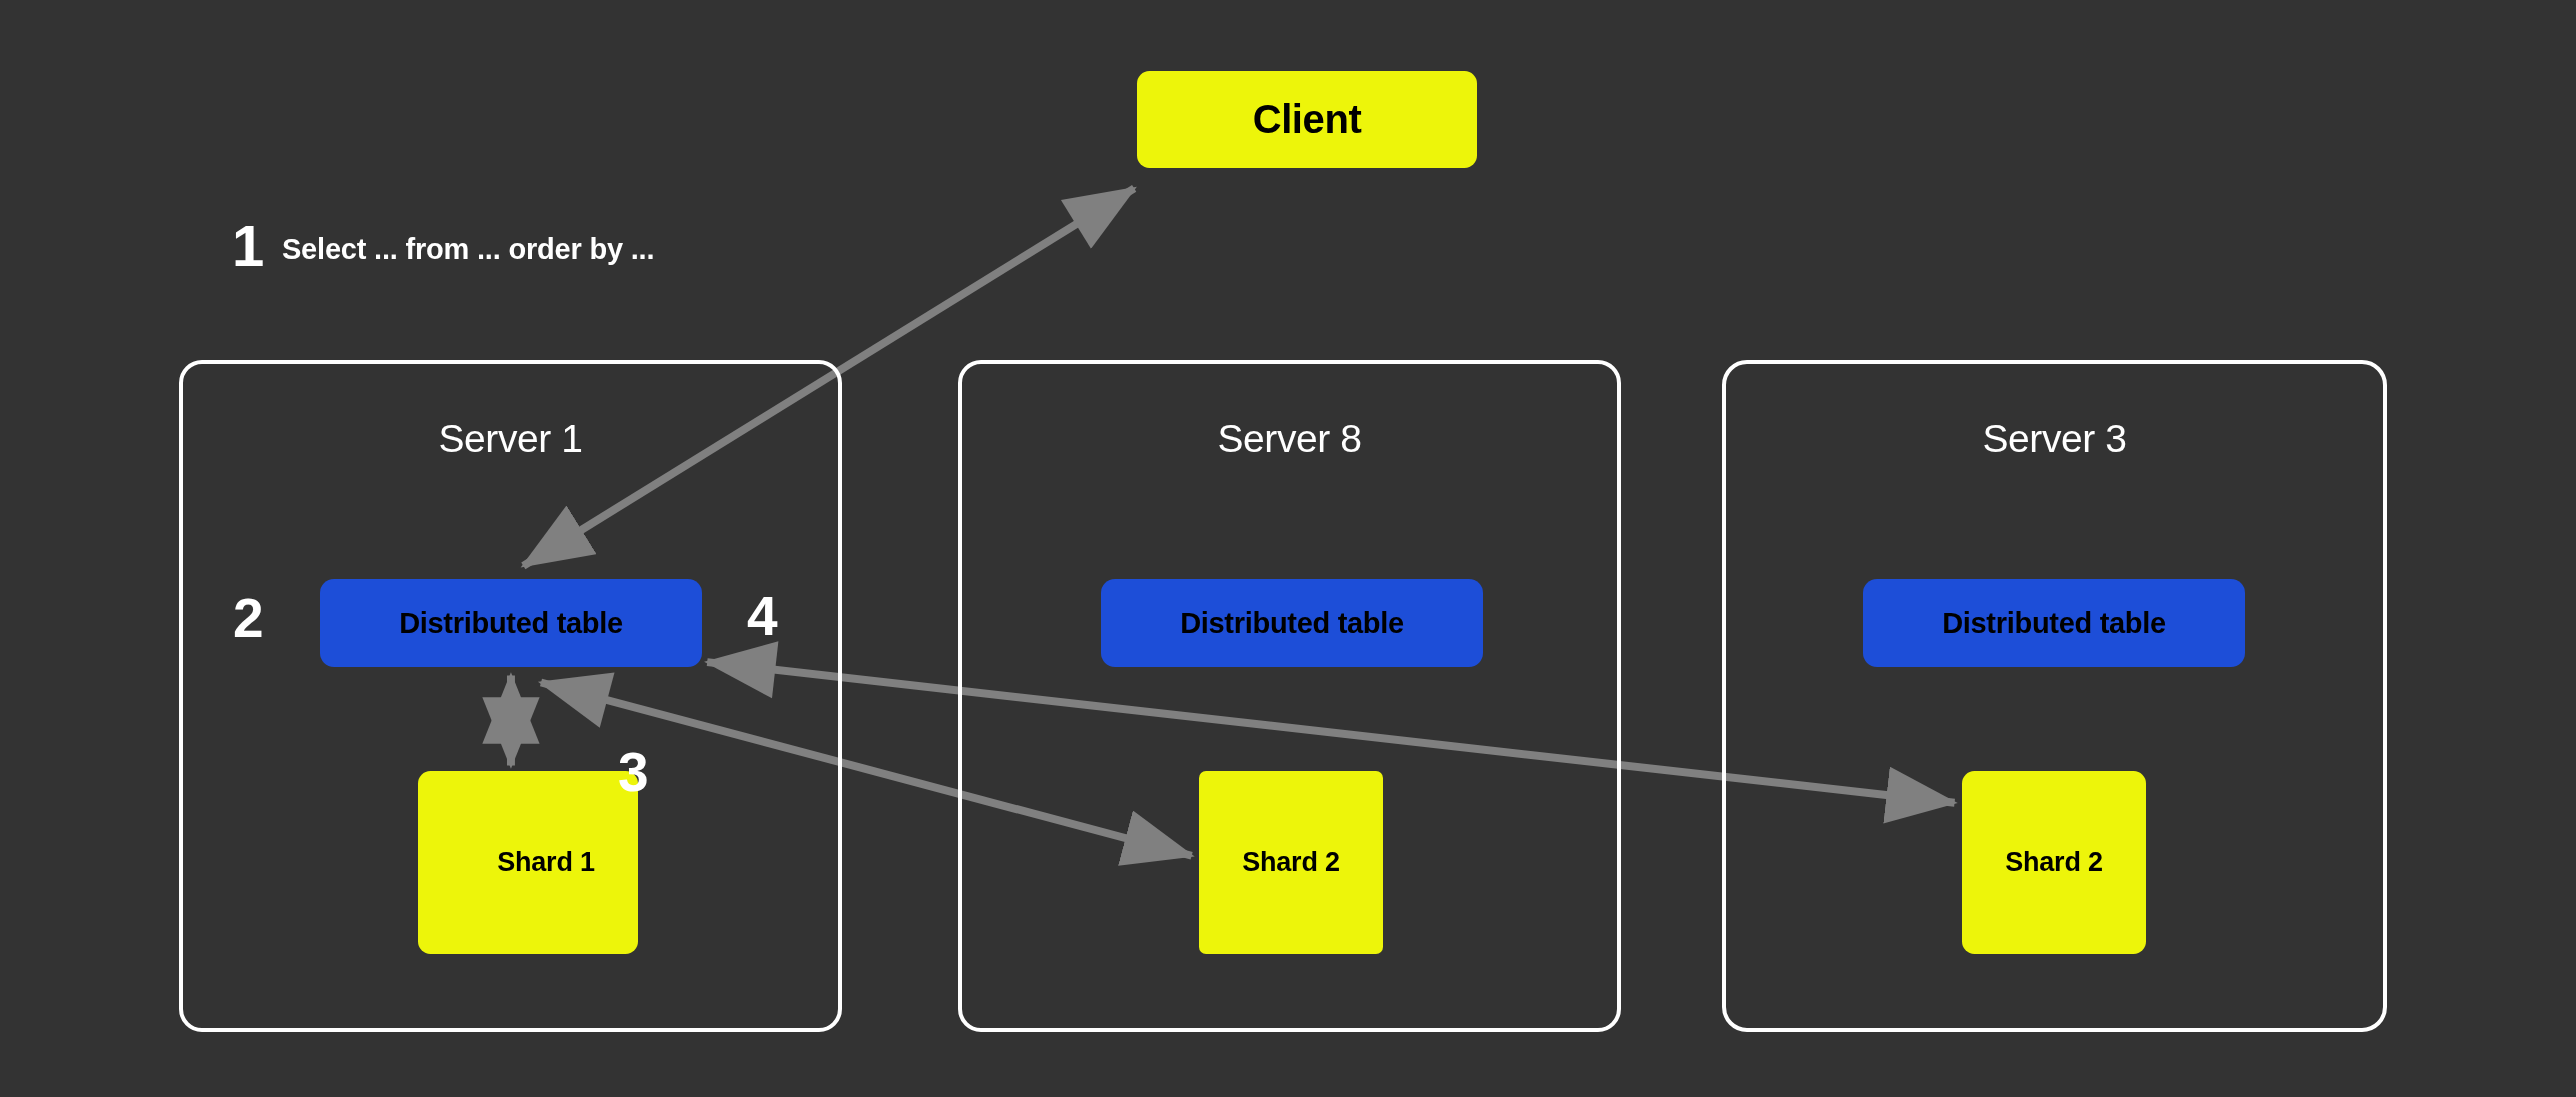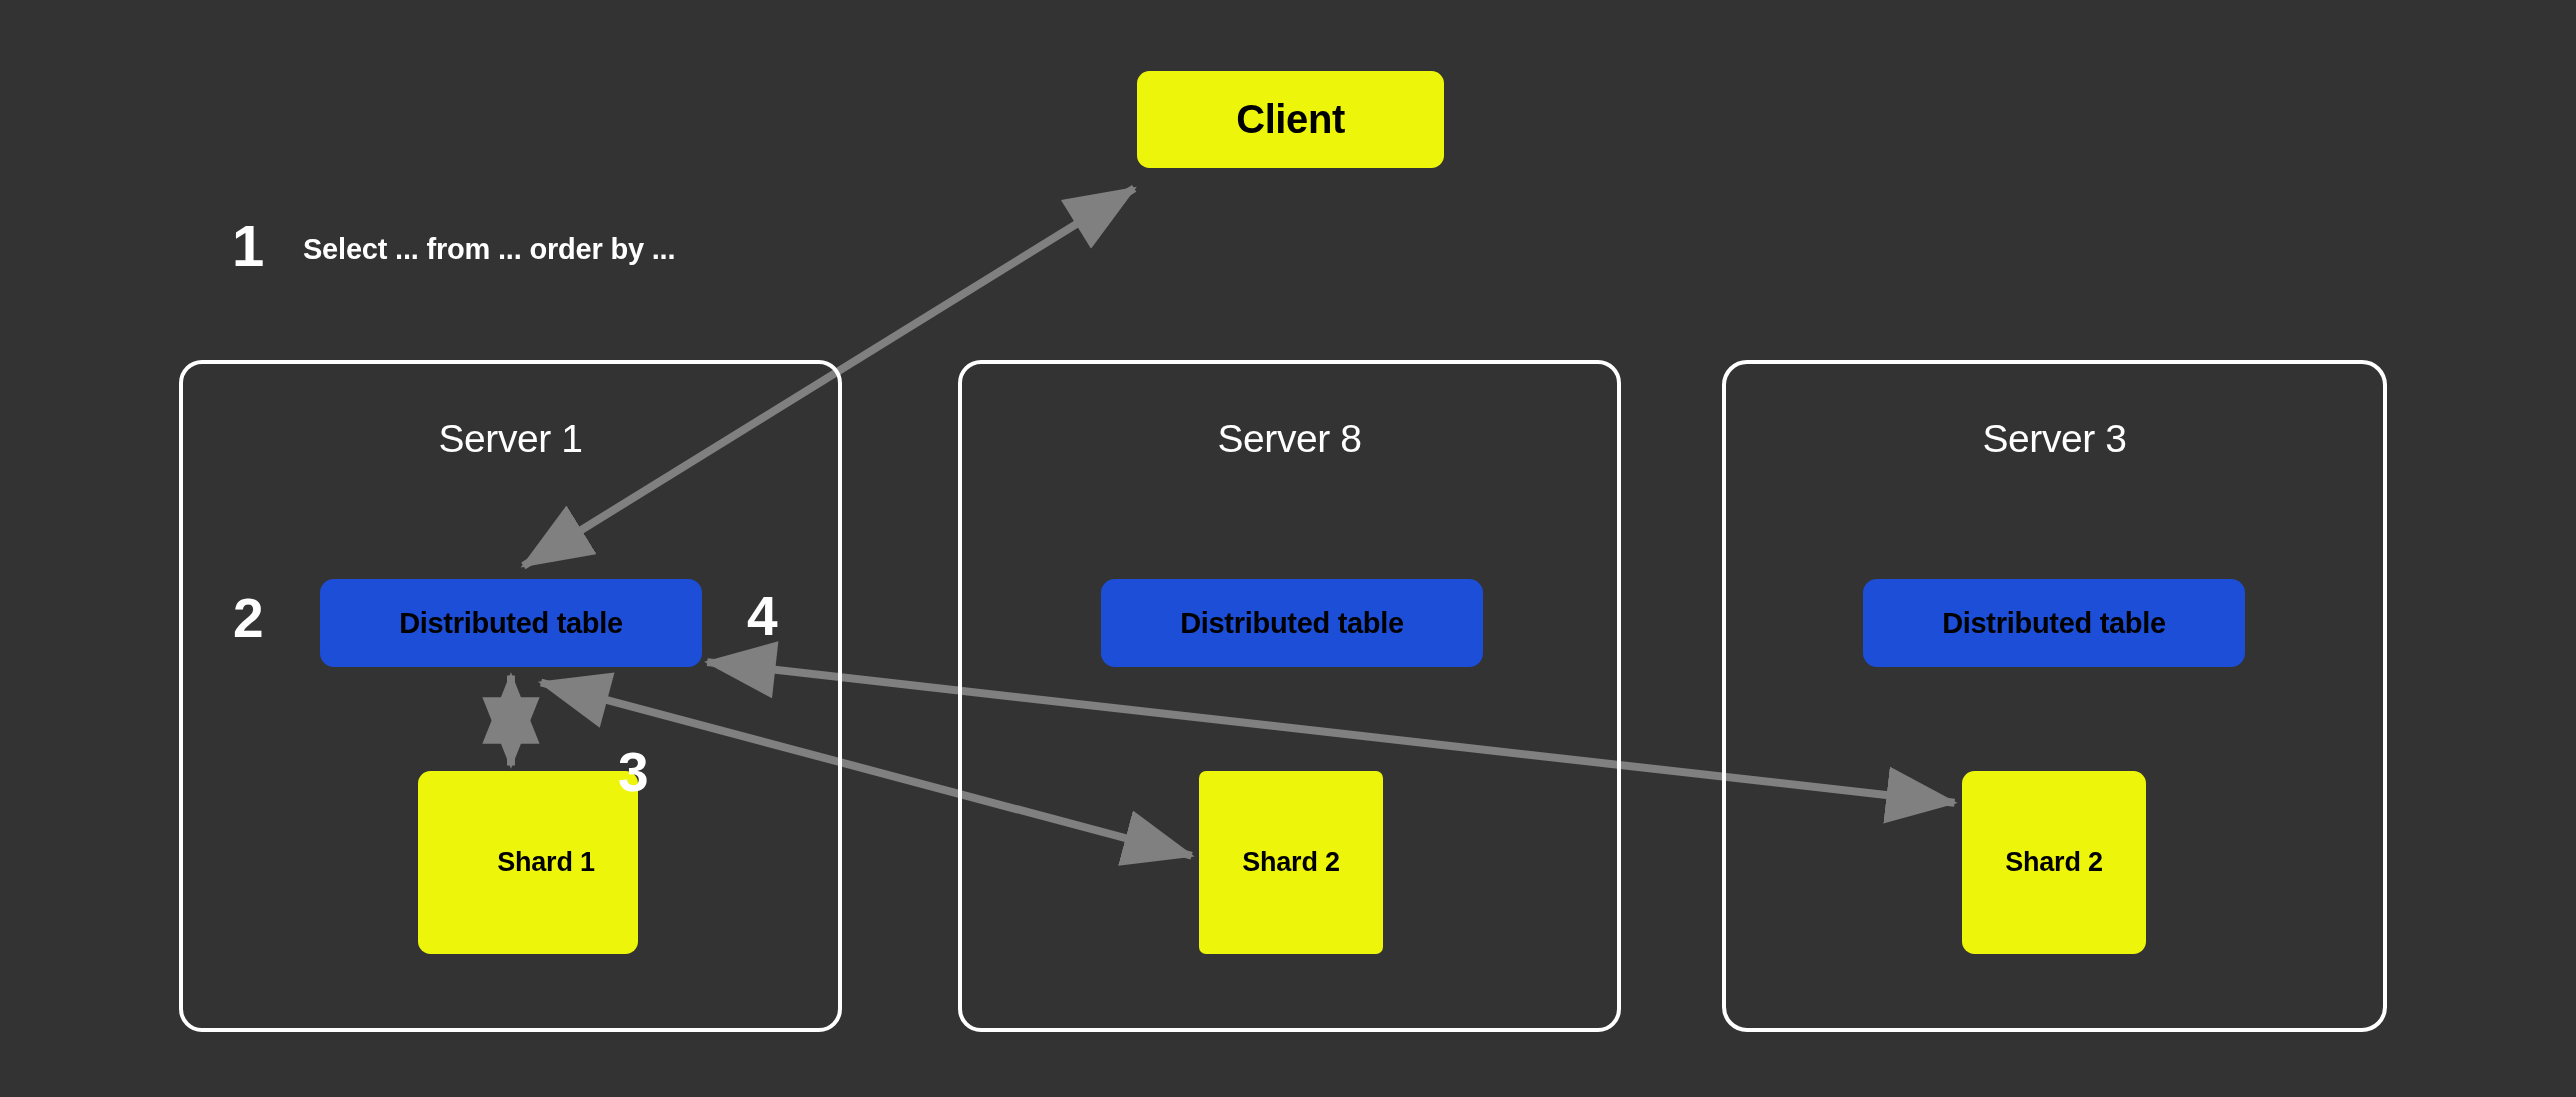--- a/index.html
+++ b/index.html
@@ -26,21 +26,21 @@
     width: 2576px;
     height: 1098px;
     pointer-events: none;
   }
 
   
   .client-node {
     position: absolute;
     left: 1137px;
     top: 71px;
-    width: 307px;
+    width: 340px;
     height: 97px;
     background: #EDF50A;
     border-radius: 12.4px;
     display: flex;
     align-items: center;
     justify-content: center;
     z-index: 5;
   }
   .client-node .node-label {
     color: #000000;
@@ -65,21 +65,20 @@
     line-height: 1;
     margin-right: 17.7px;
   }
   .step1-group .step-text {
     color: #FFFFFF;
     font-size: 29px;
     font-weight: 700;
     letter-spacing: -0.2px;
     position: relative;
     top: 3.5px;
-    margin-left: 21px;
   }
 
   
   .server-box {
     position: absolute;
     top: 360px;
     height: 672px;
     border: 4.4px solid #FFFFFF;
     border-radius: 23px;
     box-sizing: border-box;

